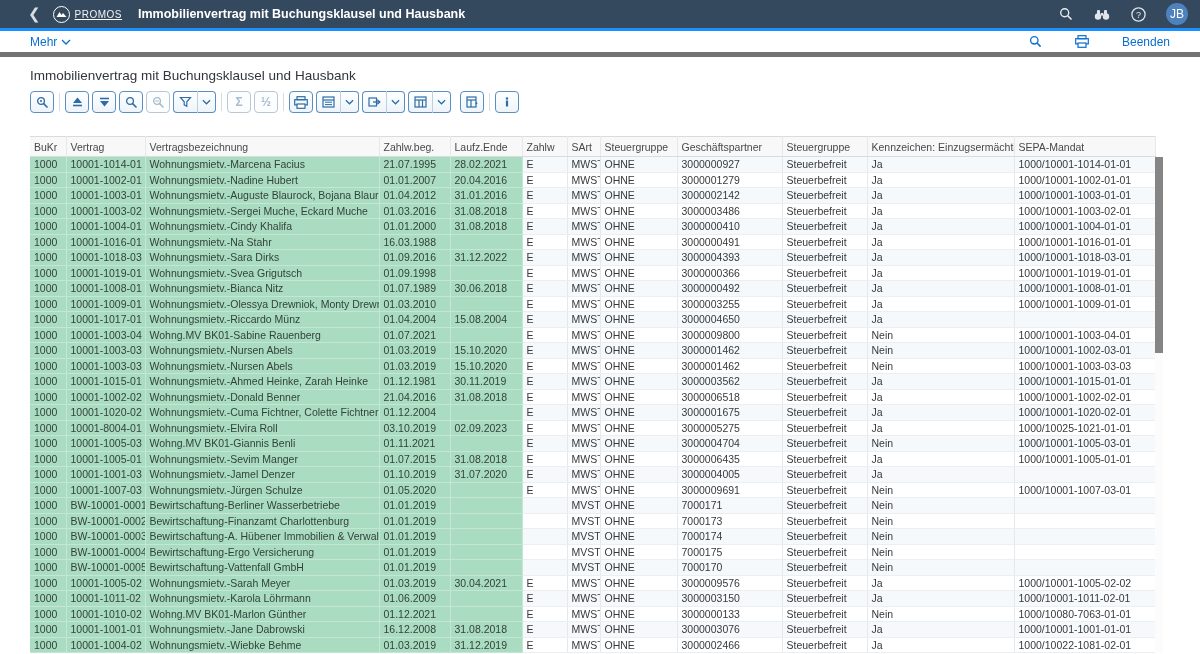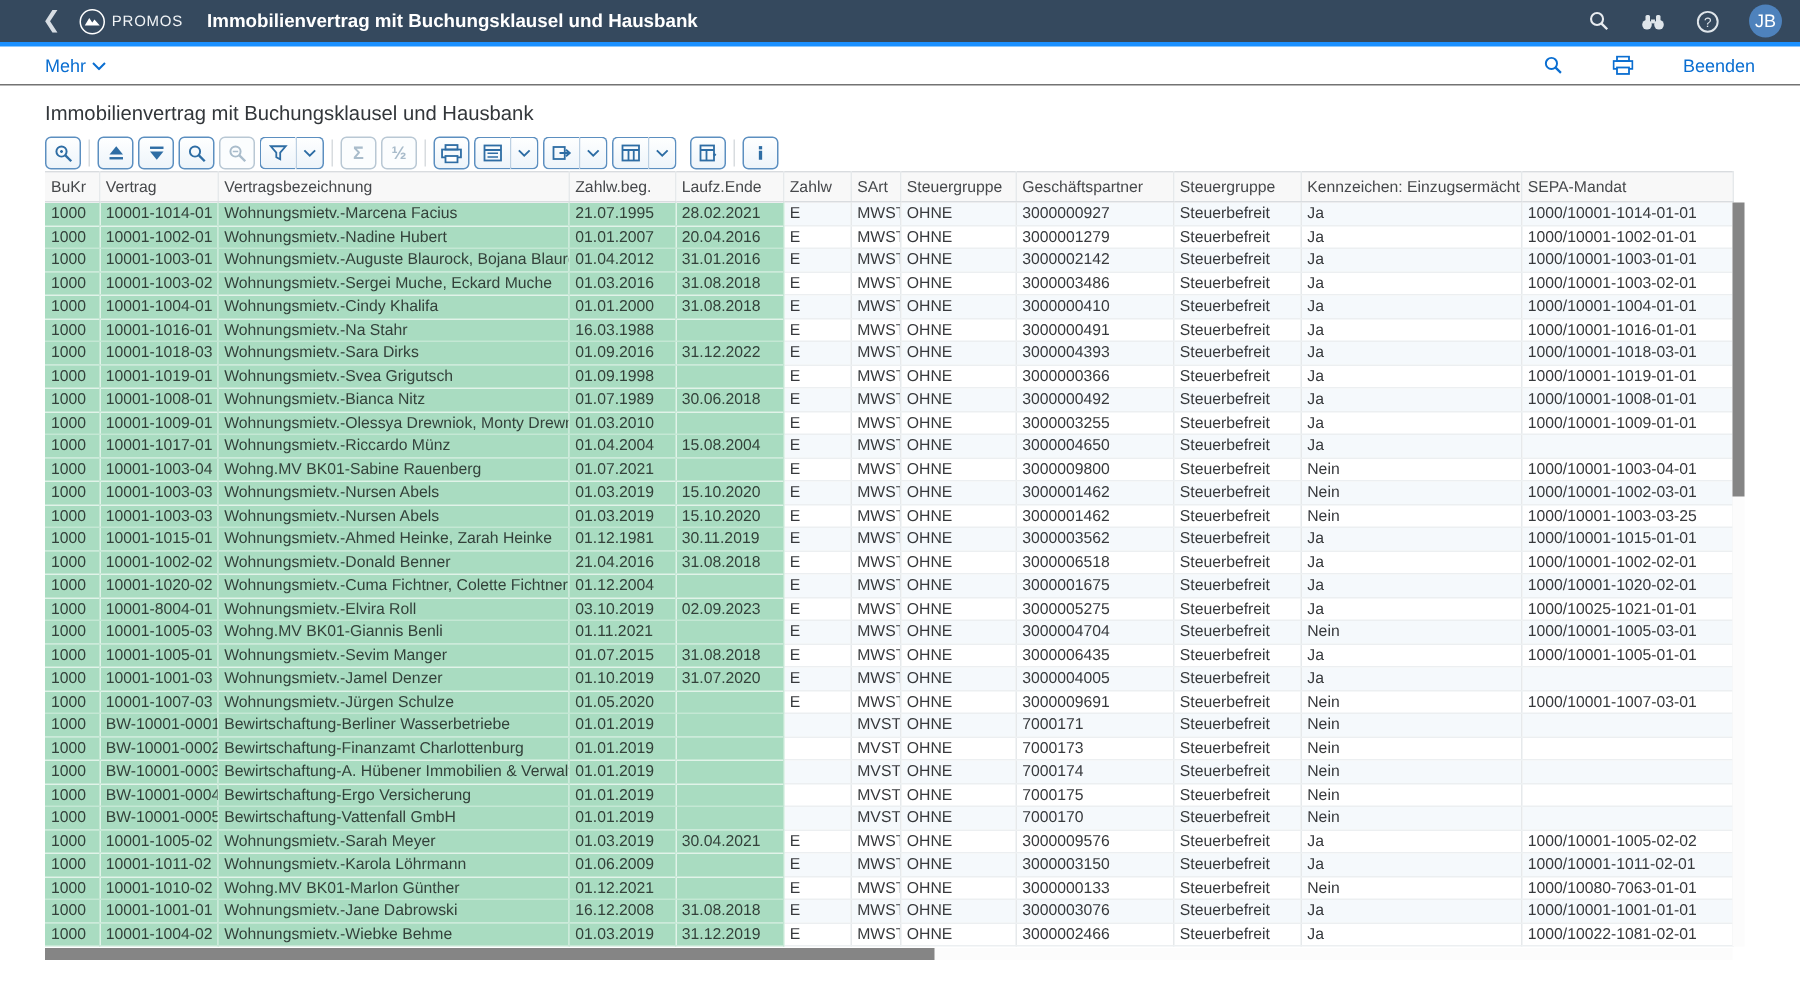--- a/index.html
+++ b/index.html
@@ -1,52 +1,52 @@
 <!DOCTYPE html>
 <html><head>
 <meta charset="utf-8">
 <style>
   * { margin:0; padding:0; box-sizing:border-box; }
   html,body { width:1200px; height:654px; overflow:hidden; background:#fff;
               font-family:"Liberation Sans", sans-serif; }
   
   .shell { height:28px; background:#35495e; display:flex; align-items:center; color:#fff; padding:0 12px; }
   .shell .back { color:#d7dde3; font-size:15px; line-height:1; padding:0 12px 2px 16px; cursor:pointer; }
-  .logo { display:flex; align-items:center; gap:5px; margin-right:16px; }
+  .logo { display:flex; align-items:center; gap:5px; margin-right:16px;text-decoration:underline; }
   .logo-circle { width:17px; height:17px; border:1.4px solid #fff; border-radius:50%; display:flex; align-items:center; justify-content:center; }
   .logo-circle svg { display:block; }
   .logo-text { font-size:10px; letter-spacing:.5px; color:#f0f3f6; }
   .shell-title { font-size:12.5px; font-weight:bold; color:#fff; }
   .shell-right { margin-left:auto; display:flex; align-items:center; gap:20px; }
   .shell-ico { width:16px; height:16px; display:flex; align-items:center; justify-content:center; cursor:pointer; }
   .avatar { width:22px; height:22px; border-radius:50%; background:#4e82bc; color:#fff; font-size:12px;
             display:flex; align-items:center; justify-content:center; cursor:pointer; }
   .accent { height:3px; background:#1b90ff; }
   
-  .actionbar { height:26px; display:flex; align-items:center; padding:0 30px; border-bottom:1px solid #737373; }
+  .actionbar { height:26px; display:flex; align-items:center; padding:0 30px; border-bottom:5px solid #737373; }
   .more { color:#0a6ed1; font-size:12px; display:flex; align-items:center; gap:4px; cursor:pointer; }
   .ab-right { margin-left:auto; display:flex; align-items:center; gap:33px; }
   .ab-ico { display:flex; align-items:center; cursor:pointer; }
   .beenden { color:#0a6ed1; font-size:12px; cursor:pointer; }
   
   .pagetitle { margin:11px 30px 0; font-size:13.5px; color:#32363a; height:16px; }
   
   .toolbar { margin:6px 30px 0; height:24px; display:flex; align-items:center; }
   .tbtn { height:22px; min-width:24px; border:1px solid #5c8fc0; border-radius:4px;
           background:linear-gradient(#feffff,#edf4fa); color:#2e6da4;
           display:flex; align-items:center; justify-content:center; padding:0 4px; margin-right:3px; cursor:pointer; }
   .tbtn.disabled { border-color:#b9c8d4; color:#a9bccb; background:#fbfdfe; cursor:default; }
   .tbtn .glyph { font-size:12px; font-weight:bold; line-height:1; }
   .split { display:flex; align-items:stretch; margin-right:3px; cursor:pointer; }
   .split .main { margin-right:0; border-radius:4px 0 0 4px; border-right:none; }
   .split .chev { margin-right:0; border-radius:0 4px 4px 0; border-left:1px solid #bcd0e2; min-width:17px; }
   .tsep { width:1px; height:18px; background:#d8dcdf; margin:0 5px 0 2px; }
   .tgap { width:6px; }
   
-  .tablewrap { position:relative; margin:0 0 0 30px; width:1133px; }
+  .tablewrap { position:relative; margin:22px 0 0 30px; width:1133px; }
   table { border-collapse:collapse; table-layout:fixed; width:1125px; }
   th { height:20px; background:#f8f8f8; border-top:1px solid #d9dcdf; border-bottom:1px solid #d9dcdf;
        border-right:1px solid #e6e9eb; font-weight:normal; font-size:10.5px; color:#46484b;
        text-align:left; padding:0 4px; white-space:nowrap; overflow:hidden; cursor:pointer; }
   td { height:15.5px; font-size:10.5px; color:#37393c; padding:0 4px; white-space:nowrap; overflow:hidden;
        border-right:1px solid #e6e9eb; border-bottom:1px solid #eceff1; background:#fff; cursor:default; }
   tr.alt td { background:#f5f9fc; }
   td.hl, tr.alt td.hl { background:#a9dcc1; border-right-color:#c4e7d4; border-bottom-color:#c4e7d4; color:#33413a; }
   
   .vscroll { position:absolute; left:1125px; top:21px; width:8px; height:496px; background:#fcfcfc; }
@@ -467,21 +467,21 @@
           <td class="hl">10001-1003-03</td>
           <td class="hl">Wohnungsmietv.-Nursen Abels</td>
           <td class="hl">01.03.2019</td>
           <td class="hl">15.10.2020</td>
           <td>E</td>
           <td>MWST</td>
           <td>OHNE</td>
           <td>3000001462</td>
           <td>Steuerbefreit</td>
           <td>Nein</td>
-          <td>1000/10001-1003-03-25</td>
+          <td>1000/10001-1003-03-03</td>
         </tr>
         <tr class="alt">
           <td class="hl">1000</td>
           <td class="hl">10001-1015-01</td>
           <td class="hl">Wohnungsmietv.-Ahmed Heinke, Zarah Heinke</td>
           <td class="hl">01.12.1981</td>
           <td class="hl">30.11.2019</td>
           <td>E</td>
           <td>MWST</td>
           <td>OHNE</td>

